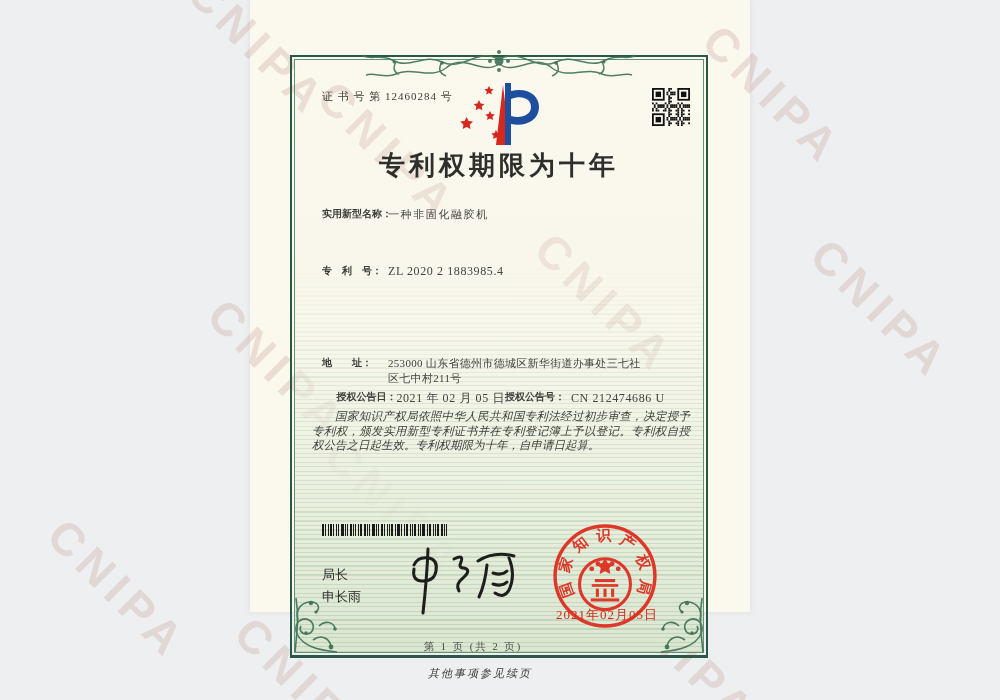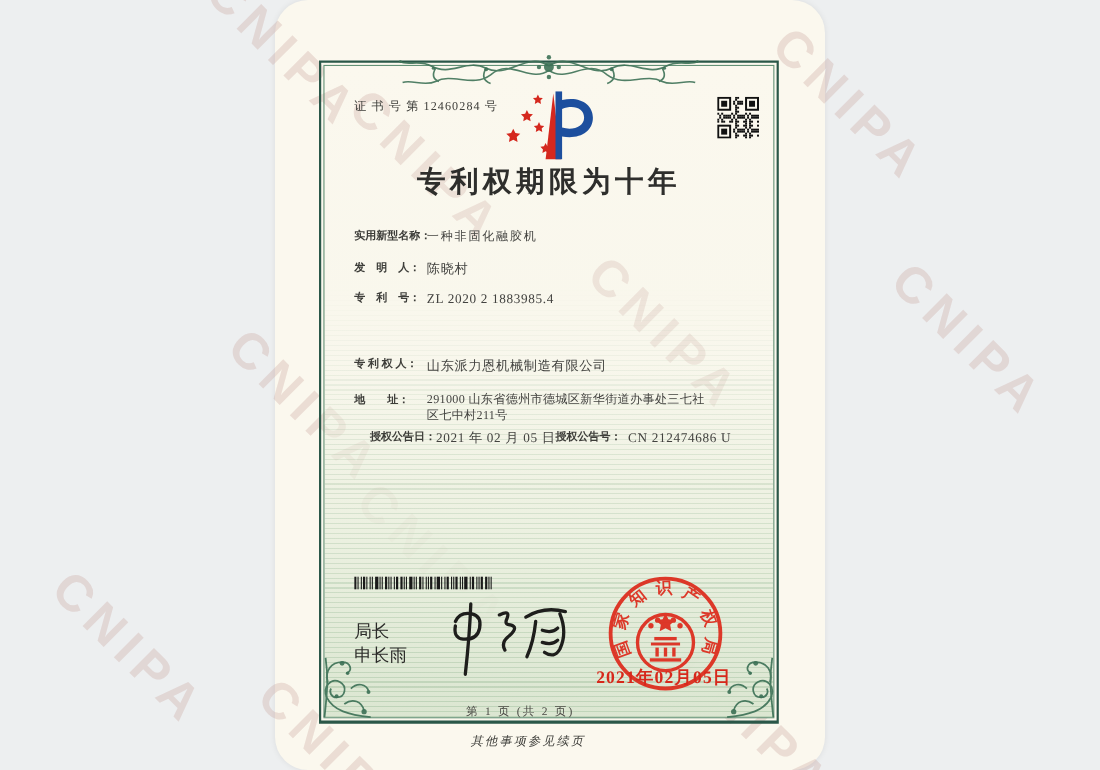--- a/index.html
+++ b/index.html
@@ -1,22 +1,22 @@
 <!DOCTYPE html>
 <html><head>
 <meta charset="utf-8">
 <style>
   * { margin:0; padding:0; box-sizing:border-box; }
   html,body { width:1000px; height:700px; overflow:hidden; }
   body { font-family:"Liberation Serif","DejaVu Serif",serif; background:#edeff0; }
   .canvas { position:relative; width:1000px; height:700px; background:#edeff0; }
 
   
-  .page { position:absolute; left:250px; top:0; width:500px; height:700px;
-          background:#fbf8ee; box-shadow:0 0 6px rgba(0,0,0,0.08); z-index:1;border-radius:30px; }
+  .page { position:absolute; left:250px; top:0; width:500px; height:612px;
+          background:#fbf8ee; box-shadow:0 0 6px rgba(0,0,0,0.08); z-index:1; }
 
   
   .watermarks { position:absolute; inset:0; z-index:2; pointer-events:none; }
   .wm { position:absolute; font-family:"Liberation Sans","DejaVu Sans",sans-serif;
         font-size:46px; font-weight:bold; letter-spacing:7px;
         color:rgba(198,158,152,0.30); transform:rotate(45deg);
         transform-origin:left top; white-space:nowrap; }
 
   
   .frame { position:absolute; left:290px; top:55px; width:418px; height:603px;
@@ -45,26 +45,26 @@
                    letter-spacing:0.3px; vertical-align:top; white-space:normal; }
   .grant-block1 { display:inline-block; width:183px;text-align:right; }
 
   .law { position:absolute; left:20px; right:16px; top:352px; font-size:11.5px; line-height:14.6px;
          color:#3e3e3a; font-style:italic; text-align:justify; }
   .law p { text-indent:2em; }
 
   .barcode { position:absolute; left:30px; top:467px; width:128px; height:12px; }
   .signer { position:absolute; left:30px; top:507px;
             font-family:"Liberation Sans","DejaVu Sans",sans-serif;
-            font-size:16px; color:#2b2b29; line-height:22px; }
+            font-size:13px; color:#2b2b29; line-height:22px; }
   .signature { position:absolute; left:98px; top:472px; }
 
   .seal { position:absolute; left:258px; top:464px; }
-  .seal-date { position:absolute; left:250px; top:549px; width:130px; 
-               font-size:16px; font-weight:bold; color:#d7281b; letter-spacing:1px; white-space:nowrap; }
+  .seal-date { position:absolute; left:250px; top:549px; width:130px; text-align:center;
+               font-size:13px; font-weight:normal; color:#d7281b; letter-spacing:1px; white-space:nowrap; }
 
   .pageno { position:absolute; top:583px; left:0; width:100%; text-align:center;
             transform:translateX(-26px); font-size:10.5px; letter-spacing:2px; color:#4a4a45; }
   .footer-note { position:absolute; top:666px; left:0; width:100%; text-align:center;
                  transform:translateX(-20px); font-size:11px; font-style:italic;
                  letter-spacing:2px; color:#3c3c38; z-index:4; }
 
   .swag { position:absolute; left:50%; top:-15px; transform:translateX(-50%); }
   .corner { position:absolute; bottom:1px; }
   .corner-left { left:1px; }
@@ -295,37 +295,32 @@
         <rect x="0" y="14" width="7" height="7" fill="#111"></rect>
         <rect x="1" y="15" width="5" height="5" fill="#fbf8ee"></rect>
         <rect x="2" y="16" width="3" height="3" fill="#111"></rect>
       </svg>
 
     <div class="title">专利权期限为十年</div>
 
     <div class="row row-name" style="top:150px">
       <span class="lbl">实用新型名称：</span><span class="val">一种非固化融胶机</span>
     </div>
-    <div class="row" style="top:179px">
-      <span class="lbl">发　明　人：</span><span class="val">陈晓村</span>
-    </div>
     <div class="row" style="top:207px">
       <span class="lbl">专　利　号：</span><span class="val">ZL 2020 2 1883985.4</span>
     </div>
-    <div class="row" style="top:267px">
-      <span class="lbl">专 利 权 人：</span><span class="val">山东派力恩机械制造有限公司</span>
-    </div>
     <div class="row row-addr" style="top:299px">
-      <span class="lbl">地　　址：</span><span class="val">291000 山东省德州市德城区新华街道办事处三七社区七中村211号</span>
+      <span class="lbl">地　　址：</span><span class="val">253000 山东省德州市德城区新华街道办事处三七社区七中村211号</span>
     </div>
     <div class="row" style="top:333px">
       <span class="grant-block1"><span class="lbl">授权公告日：</span><span class="val">2021 年 02 月 05 日</span></span><span class="lbl">授权公告号：</span><span class="val">CN 212474686 U</span>
     </div>
 
     <div class="law">
+      <p>国家知识产权局依照中华人民共和国专利法经过初步审查，决定授予专利权，颁发实用新型专利证书并在专利登记簿上予以登记。专利权自授权公告之日起生效。专利权期限为十年，自申请日起算。</p>
     </div>
 
     <svg class="barcode" id="barcode-svg" viewBox="0 0 128 12" preserveAspectRatio="none">
         <rect x="0" y="0" width="2" height="12" fill="#1a1a1a"></rect>
         <rect x="3" y="0" width="1" height="12" fill="#1a1a1a"></rect>
         <rect x="6" y="0" width="1" height="12" fill="#1a1a1a"></rect>
         <rect x="8" y="0" width="2" height="12" fill="#1a1a1a"></rect>
         <rect x="11" y="0" width="1" height="12" fill="#1a1a1a"></rect>
         <rect x="14" y="0" width="1" height="12" fill="#1a1a1a"></rect>
         <rect x="16" y="0" width="1" height="12" fill="#1a1a1a"></rect>

